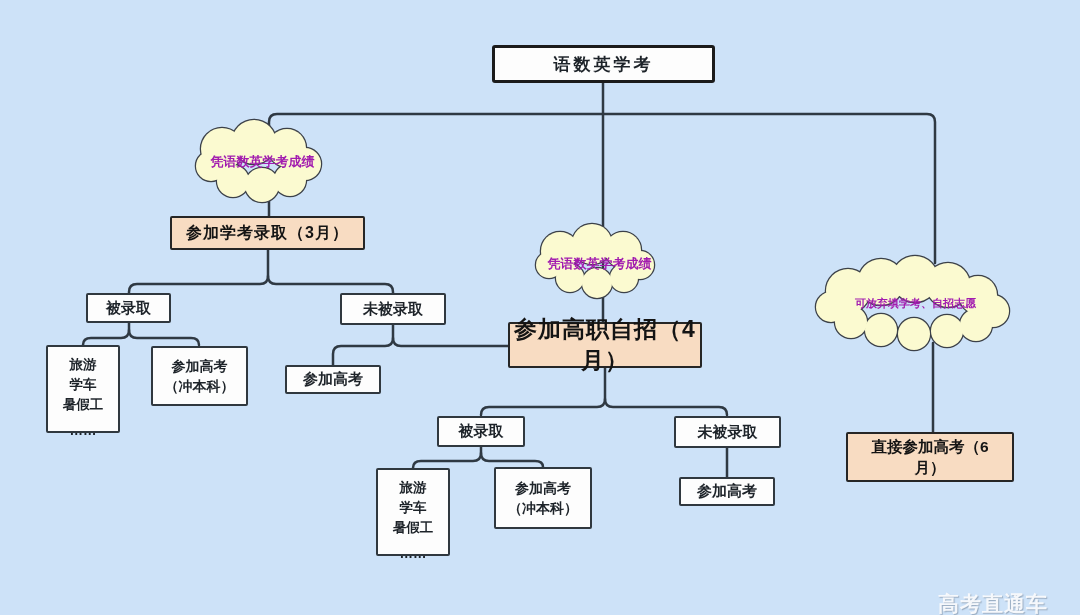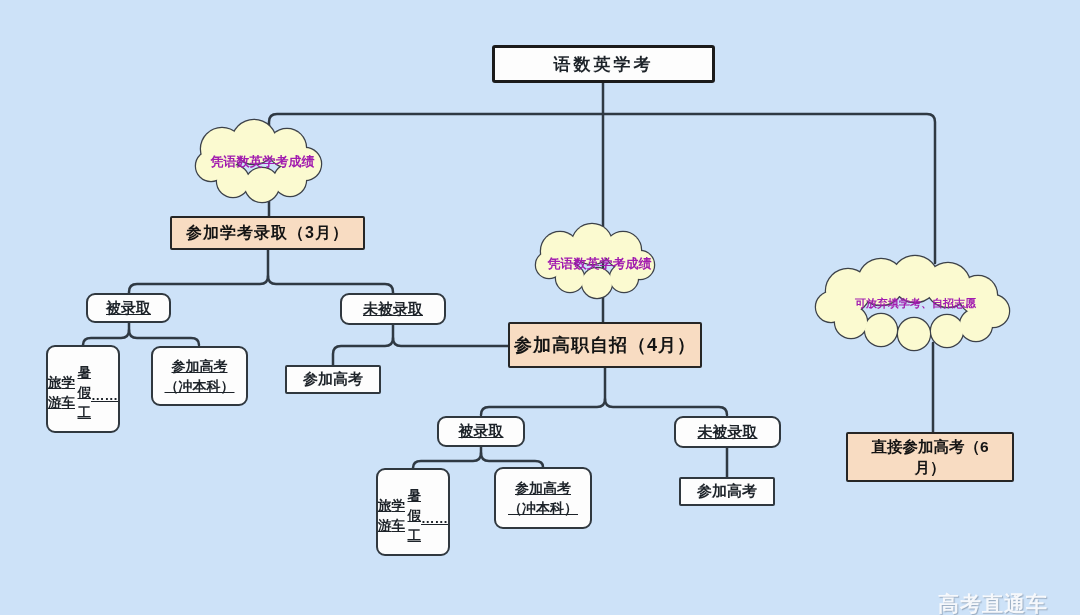--- a/index.html
+++ b/index.html
@@ -8,29 +8,29 @@
     position:relative;width:1080px;height:615px;overflow:hidden;
     background:#cde2f8;
   }
   .stage svg{position:absolute;left:0;top:0;}
   .node{
     position:absolute;box-sizing:border-box;
     display:flex;align-items:center;justify-content:center;
     text-align:center;font-weight:bold;color:#1d2329;
     background:#fdfdfd;border:2.5px solid #30383f;
   }
-  .rounded{border-radius:9px;text-decoration:underline;}
+  .rounded{border-radius:2px;}
   .square{border-radius:2px;}
   .peach{background:#f8dcc2;border:2.5px solid #262626;border-radius:2px;color:#141414;}
   .root{border:3px solid #1b1b1b;border-radius:3px;font-size:17px;letter-spacing:3px;}
   .cloud-label{
     position:absolute;display:flex;align-items:center;justify-content:center;
     font-weight:bold;color:#a21caf;text-align:center;background:transparent;border:none;
   }
-  .stack{display:flex;flex-direction:row;align-items:center;justify-content:flex-start;text-align:right;}
+  .stack{display:flex;flex-direction:column;align-items:center;justify-content:flex-start;}
   .stack .line{display:block;line-height:20px;}
   .stack .line.gap{margin-top:6px;}
   .two-line{flex-direction:column;}
   .two-line .line{display:block;line-height:20px;}
   .wrap-label{padding:12px 8px;line-height:21px;}
   .watermark{
     position:absolute;font-size:21px;font-weight:bold;letter-spacing:1px;
     color:rgba(250,251,253,.95);
     text-shadow:1px 1px 1px rgba(110,125,145,.55);
     margin-top:28px;
@@ -167,21 +167,21 @@
     <span class="line gap">……</span>
   </div>
 
   <div class="node rounded two-line" style="left:151px;top:346px;width:97px;height:60px;font-size:14px;">
     <span class="line">参加高考</span>
     <span class="line">（冲本科）</span>
   </div>
 
   <div class="node square" style="left:285px;top:365px;width:96px;height:29px;font-size:15px;">参加高考</div>
 
-  <div class="node peach" style="left:508px;top:322px;width:194px;height:46px;font-size:18px;letter-spacing:1px;">参加高职自招（4月）</div>
+  <div class="node peach" style="left:508px;top:322px;width:194px;height:46px;font-size:23px;letter-spacing:1px;">参加高职自招（4月）</div>
 
   <div class="node rounded" style="left:437px;top:416px;width:88px;height:31px;font-size:15px;">被录取</div>
 
   <div class="node rounded" style="left:674px;top:416px;width:107px;height:32px;font-size:15px;">未被录取</div>
 
   <div class="node rounded stack" style="left:376px;top:468px;width:74px;height:88px;font-size:13.5px;padding-top:8px;">
     <span class="line">旅游</span>
     <span class="line">学车</span>
     <span class="line">暑假工</span>
     <span class="line gap">……</span>

